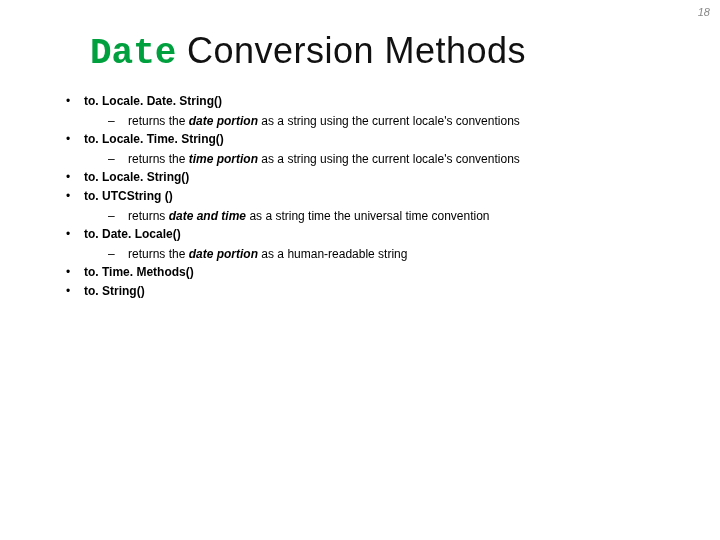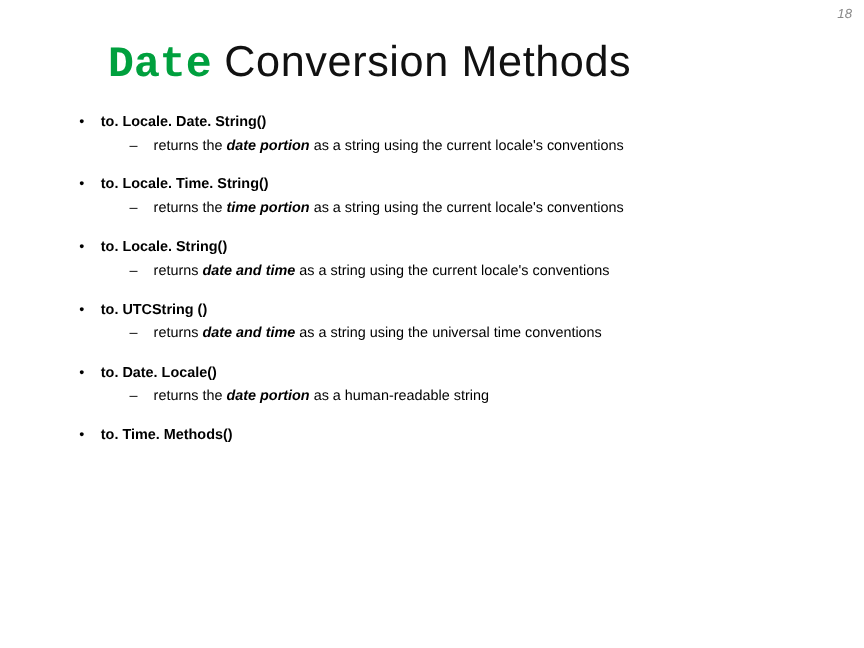--- a/index.html
+++ b/index.html
@@ -37,21 +37,21 @@
   .content {
     margin-left: 60px;
     margin-right: 30px;
     font-size: 12px;
     line-height: 1.55;
   }
   .outer-item {
     position: relative;
     padding-left: 24px;
     font-weight: 700;
-    margin-top: 14px;
+    margin-top: 0;
   }
   .outer-item::before {
     content: "•";
     position: absolute;
     left: 6px;
     top: 0;
     font-weight: 400;
   }
   .inner-item {
     position: relative;
@@ -85,30 +85,28 @@
   <div class="inner-item">
     <span>returns the </span><b>date portion</b><span> as a string using the current locale's conventions</span>
   </div>
 
   <div class="outer-item">to. Locale. Time. String()</div>
   <div class="inner-item">
     <span>returns the </span><b>time portion</b><span> as a string using the current locale's conventions</span>
   </div>
 
   <div class="outer-item">to. Locale. String()</div>
-  <div class="inner-item">
-    <span>returns </span><b>date and time</b><span> as a string using the current locale's conventions</span>
-  </div>
 
   <div class="outer-item">to. UTCString ()</div>
   <div class="inner-item">
-    <span>returns </span><b>date and time</b><span> as a string using the universal time conventions</span>
+    <span>returns </span><b>date and time</b><span> as a string time the universal time convention</span>
   </div>
 
   <div class="outer-item">to. Date. Locale()</div>
   <div class="inner-item">
     <span>returns the </span><b>date portion</b><span> as a human-readable string</span>
   </div>
 
   <div class="outer-item">to. Time. Methods()</div>
 
+  <div class="outer-item">to. String()</div>
 
 </div>
 
 </body></html>

